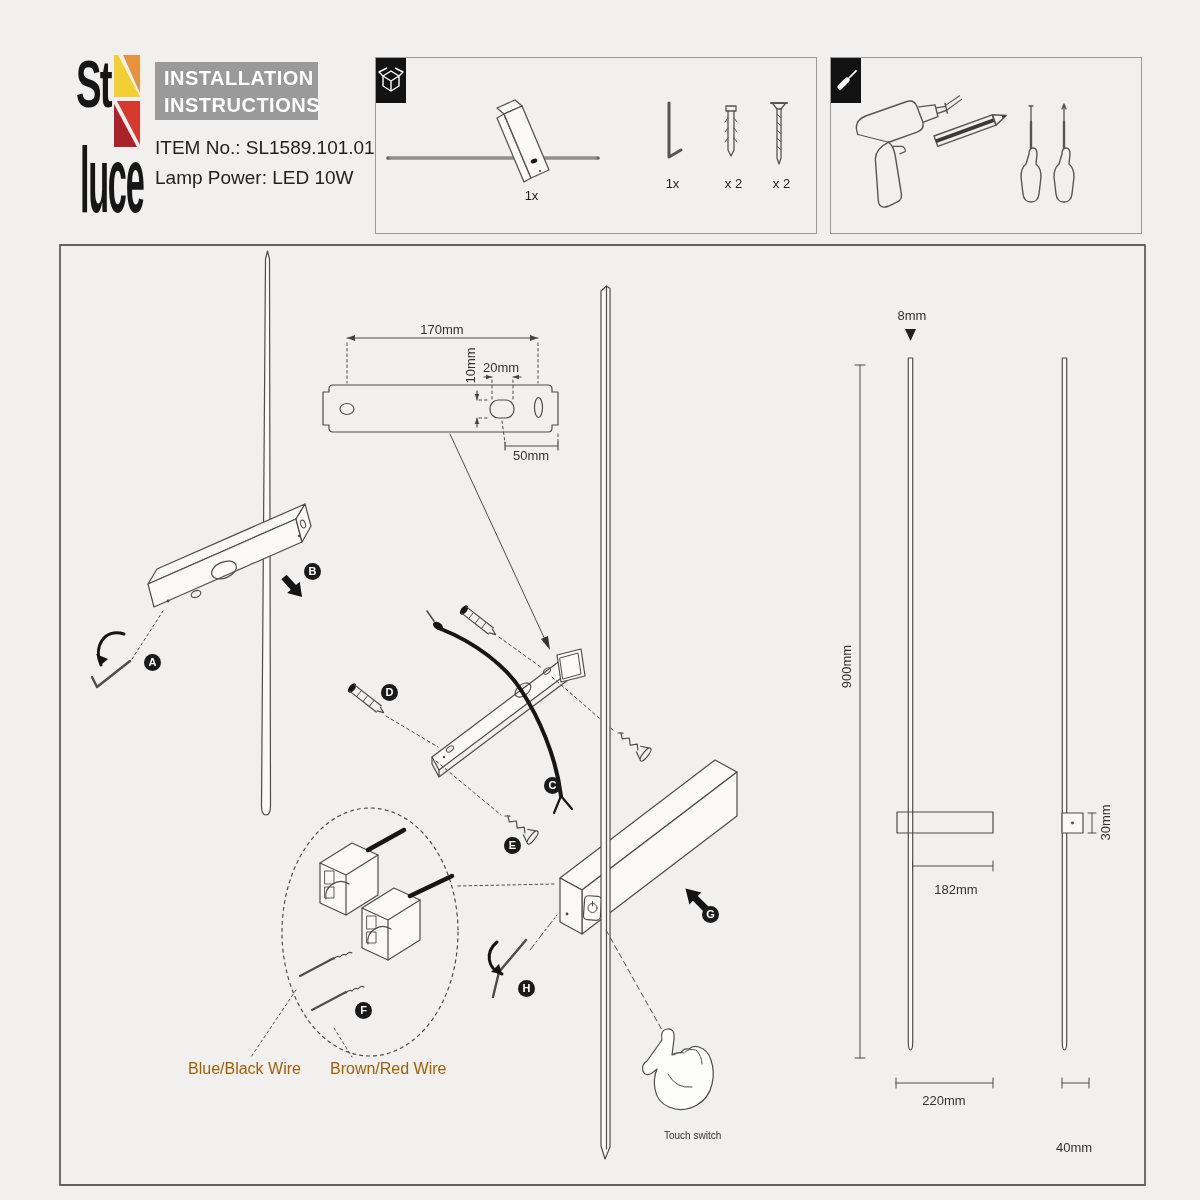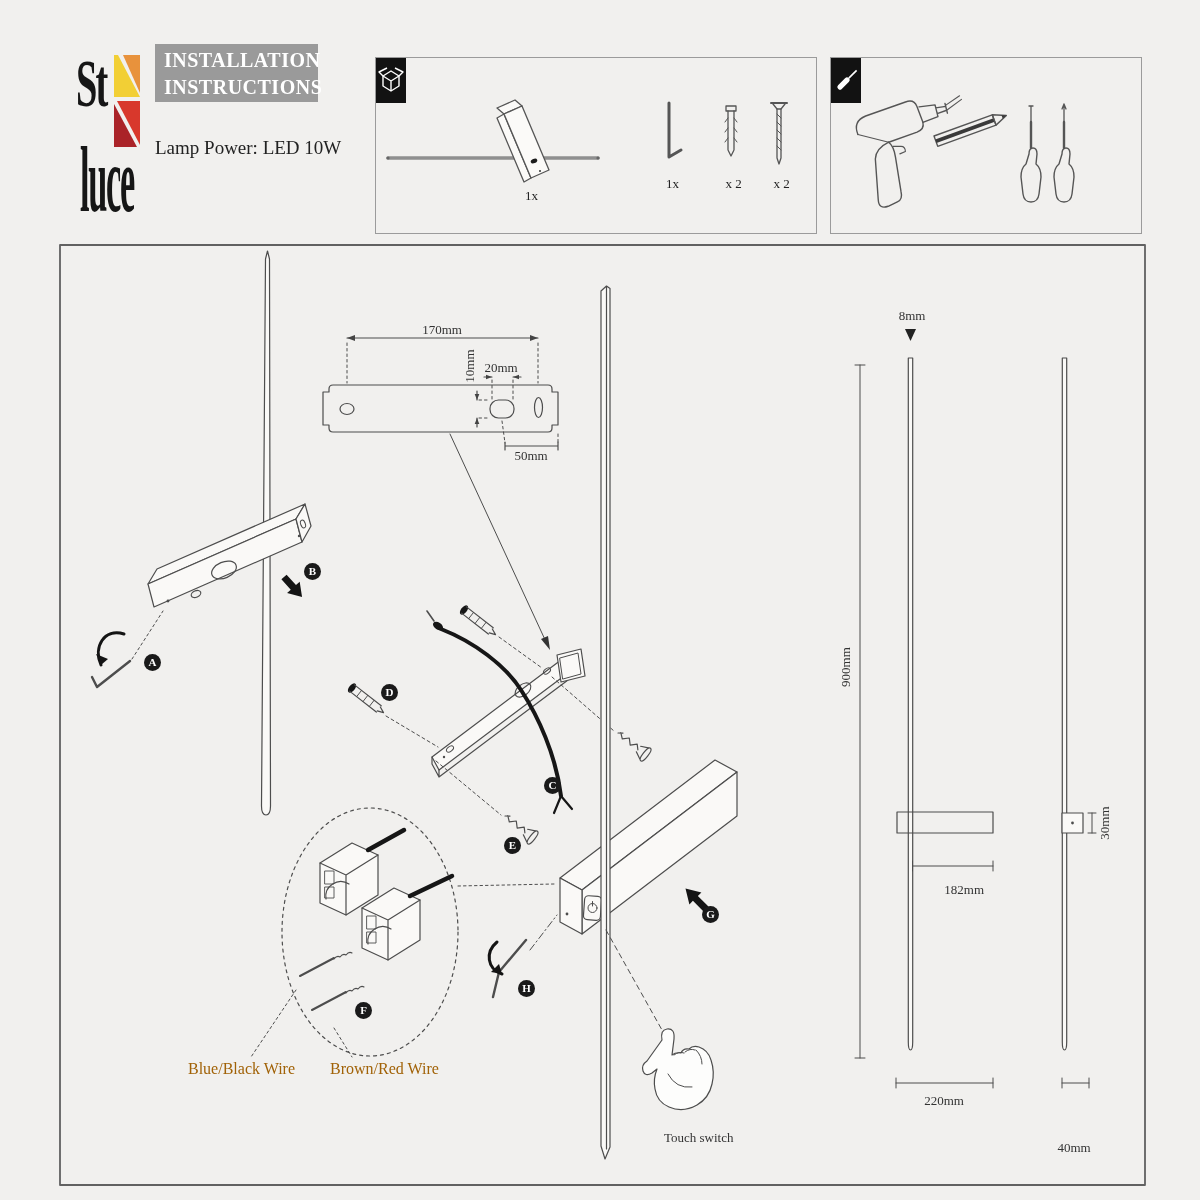--- a/index.html
+++ b/index.html
@@ -1,32 +1,32 @@
 <!DOCTYPE html>
 <html><head>
 <meta charset="utf-8">
 <style>
   html,body{margin:0;padding:0;}
   body{width:1200px;height:1200px;background:#f1f0ee;font-family:"Liberation Sans",sans-serif;overflow:hidden;}
-  .page{position:relative;width:972px;height:1200px;font-family:Liberation Serif, serif;}
+  .page{position:relative;width:972px;height:1200px;}
   .abs{position:absolute;}
   
   .logo-st{left:76px;top:50px;font-weight:bold;font-size:64px;color:#161616;transform:scale(0.60,1.05);transform-origin:left top;letter-spacing:-3px;line-height:1;}
   .logo-luce{left:80px;top:134px;font-weight:bold;font-size:52px;color:#161616;transform:scale(0.66,1.78);transform-origin:left top;letter-spacing:-2px;line-height:1;}
-  .hdr-box{left:155px;top:44px;width:163px;height:58px;background:#9a9a9a;color:#fff;font-weight:bold;font-size:20px;line-height:27px;padding:3px 0 0 9px;box-sizing:border-box;letter-spacing:0.5px;}
+  .hdr-box{left:155px;top:62px;width:163px;height:58px;background:#9a9a9a;color:#fff;font-weight:bold;font-size:20px;line-height:27px;padding:3px 0 0 9px;box-sizing:border-box;letter-spacing:0.5px;}
   .info{left:155px;top:133px;width:230px;font-size:19px;color:#222;line-height:30px;white-space:nowrap;}
   
   .pbox{border:1.2px solid #9b9b9b;background:transparent;}
   .corner-ic{width:30px;height:45px;background:#121212;}
   
   .dim{font-size:13px;color:#333;text-align:center;white-space:nowrap;}
   .rot{transform:rotate(-90deg);}
   .qty{font-size:13px;color:#222;text-align:center;width:29px;}
   .wire{font-size:16px;color:#a16207;white-space:nowrap;}
-  .touch{font-size:13px;color:#333;white-space:nowrap;}
+  .touch{font-size:10px;color:#333;white-space:nowrap;}
   .step{width:17px;height:17px;border-radius:50%;background:#1a1a1a;color:#fff;font-size:11px;font-weight:bold;text-align:center;line-height:17px;}
   svg{display:block;}
 </style>
 </head>
 <body>
 
 <div class="page">
 
   <div class="abs logo-st">St</div>
   <div class="abs logo-luce">luce</div>
@@ -35,20 +35,21 @@
     <polygon points="9,0 26,0 26,38" fill="#e8923c"></polygon>
     <polygon points="3,46 26,46 26,90" fill="#d8382c"></polygon>
     <polygon points="0,49 0,92 23,92" fill="#aa2328"></polygon>
   </svg>
 
   <div class="abs hdr-box">
     <div>INSTALLATION</div>
     <div>INSTRUCTIONS</div>
   </div>
   <div class="abs info">
+    <div>ITEM No.: SL1589.101.01</div>
     <div>Lamp Power: LED 10W</div>
   </div>
 
   <div class="abs pbox" style="left:375px;top:57px;width:440px;height:175px;">
     <div class="abs corner-ic" style="left:0;top:0;">
       <svg width="30" height="45" viewBox="0 0 30 45">
         <g stroke="#fff" fill="none" stroke-width="1.4" stroke-linejoin="round">
           <polygon points="7,18 15,13 23,18 23,28 15,33 7,28"></polygon>
           <path d="M7,18 L15,23 L23,18 M15,23 V33"></path>
           <path d="M7,18 L3,14 L11,10 M23,18 L27,14 L19,10"></path>
@@ -310,21 +311,21 @@
   <div class="abs step" style="left:355px;top:1002px;">F</div>
   <div class="abs step" style="left:702px;top:906px;">G</div>
   <div class="abs step" style="left:518px;top:980px;">H</div>
 
   <div class="abs dim" style="left:415px;top:322px;width:54px;">170mm</div>
   <div class="abs dim rot" style="left:444px;top:358px;width:52px;">10mm</div>
   <div class="abs dim" style="left:475px;top:360px;width:52px;">20mm</div>
   <div class="abs dim" style="left:504px;top:448px;width:54px;">50mm</div>
   <div class="abs dim" style="left:887px;top:308px;width:50px;">8mm</div>
   <div class="abs dim rot" style="left:818px;top:659px;width:56px;">900mm</div>
-  <div class="abs dim" style="left:928px;top:882px;width:56px;text-align:right;">182mm</div>
+  <div class="abs dim" style="left:928px;top:882px;width:56px;">182mm</div>
   <div class="abs dim rot" style="left:1077px;top:815px;width:56px;">30mm</div>
   <div class="abs dim" style="left:916px;top:1093px;width:56px;">220mm</div>
   <div class="abs dim" style="left:1046px;top:1093px;width:56px;margin-top:47px;">40mm</div>
 
   <div class="abs wire" style="left:188px;top:1060px;">Blue/Black Wire</div>
   <div class="abs wire" style="left:330px;top:1060px;text-align:right;">Brown/Red Wire</div>
   <div class="abs touch" style="left:664px;top:1130px;">Touch switch</div>
 
 </div>
 

